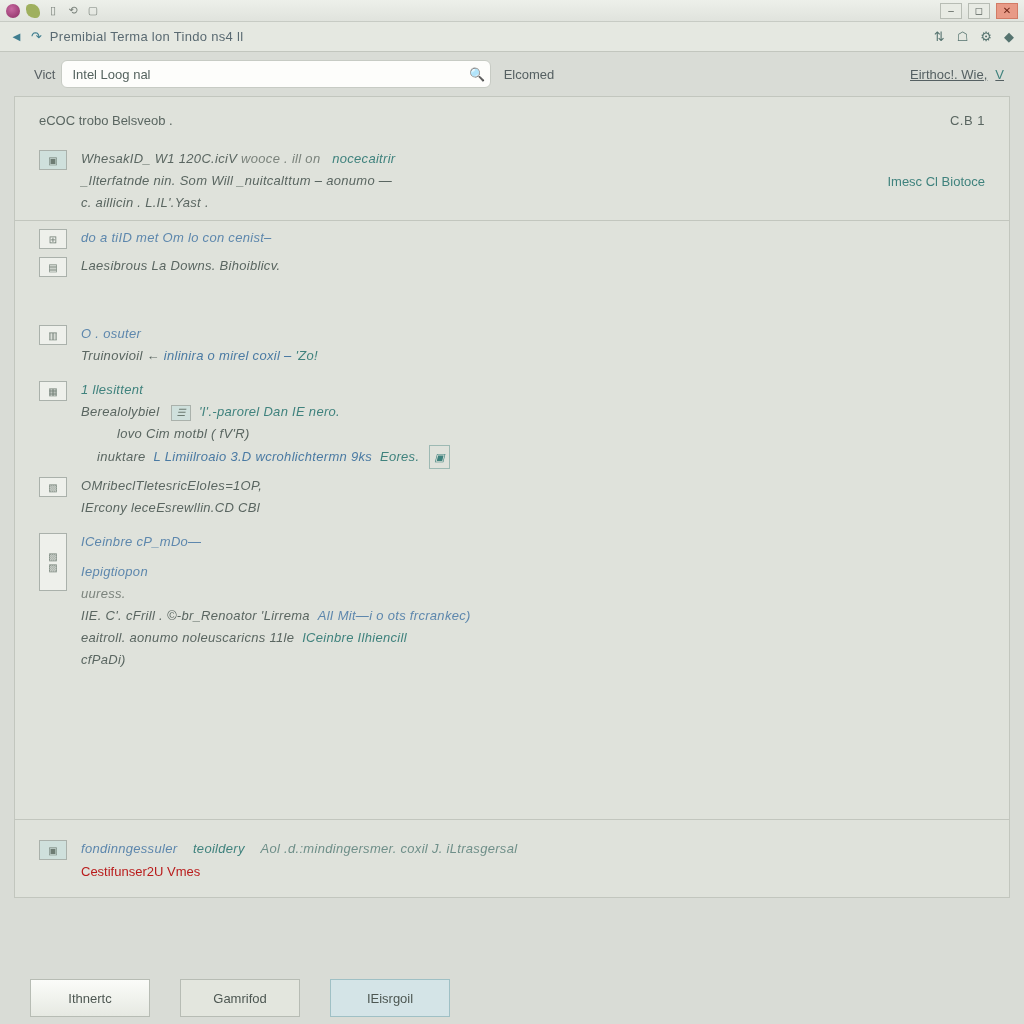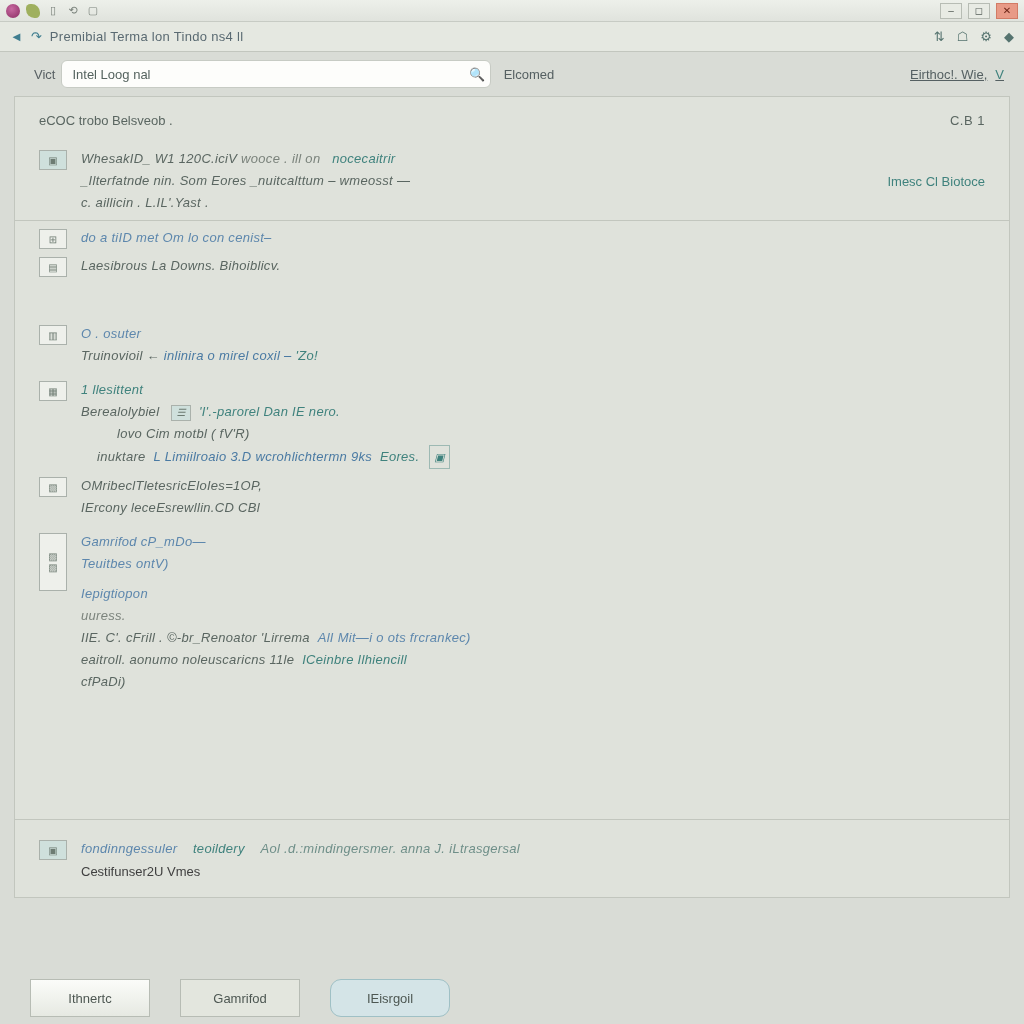--- a/index.html
+++ b/index.html
@@ -48,27 +48,27 @@
   .link{ color:#3f827d;}
   .blue{ color:#4a7aa3;}
   .blue-link{ color:#5d87ad;}
   .badge{ display:inline-block; border:1px solid #9db9b3; padding:0 4px; font-size:11px; color:#3f827d; margin-left:6px;}
 
   .spacer-block{ height:34px;}
 
   
   .related{ position:absolute; left:0; right:0; bottom:0; border-top:1px solid #c2c6be; padding:14px 24px 18px 24px;}
   .related .row{ padding:4px 0;}
-  .related .sub{ color:#404040; padding-left:42px;}
+  .related .sub{ color:#b91c1c; padding-left:42px;}
 
   
   .footer{ position:absolute; left:0; right:0; bottom:0; height:52px; display:flex; align-items:center; gap:30px; padding:0 30px;}
   .btn{ height:38px; min-width:120px; padding:0 18px; border:1px solid #b7bcb4; background:linear-gradient(#fbfcf9,#e6e9e2); color:#4d5752; font-size:13px; display:flex; align-items:center; justify-content:center; cursor:pointer;}
   .btn.flat{ background:#e3e6de;}
-  .btn.sel{ background:#d4e4e7; border-color:#9fc0c5;border-radius:11px;}
+  .btn.sel{ background:#d4e4e7; border-color:#9fc0c5;}
 
   .muted{ color:#7b837c;}
 </style>
 </head>
 <body>
 
 <div class="titlebar">
   <span class="glyph tb-circle"></span>
   <span class="glyph tb-leaf"></span>
   <span class="glyph muted">▯</span>
@@ -111,21 +111,21 @@
   </div>
 
   <div class="row">
     <div class="ico teal">▣</div>
     <div class="txt">
       <div>
         <span>WhesakID_ W1   120C.iciV</span>
         <span class="muted">wooce . ill  on</span>
         &nbsp;&nbsp;<span class="link">nocecaitrir</span>
       </div>
-      <div>_Ilterfatnde nin. Som   Eores  _nuitcalttum   – wmeosst —</div>
+      <div>_Ilterfatnde nin. Som   Will  _nuitcalttum   – aonumo —</div>
       <div>c.  aillicin .   L.IL'.Yast .</div>
     </div>
     <div class="link" style="align-self:center">Imesc Cl Biotoce</div>
   </div>
 
   <div class="divider"></div>
 
   <div class="row">
     <div class="ico">⊞</div>
     <div class="txt"><span class="blue-link">do  a tiID met  Om   lo  con   cenist–</span></div>
@@ -171,22 +171,21 @@
     <div class="ico">▧</div>
     <div class="txt">
       <div>OMribeclTletesricEloIes=1OP,</div>
       <div>IErcony leceEsrewllin.CD   CBl</div>
     </div>
   </div>
 
   <div class="row">
     <div class="ico tall">▨<br>▨</div>
     <div class="txt">
-      <div><span class="blue-link">Gamrifod   cP_mDo—</span></div>
-      <div><span class="blue-link">Teuitbes           ontV)</span></div>
+      <div><span class="blue-link">ICeinbre   cP_mDo—</span></div>
       <div style="height:8px"></div>
       <div><span class="blue-link">Iepigtiopon</span></div>
       <div class="muted">uuress.</div>
       <div>
         <span>IIE. C'.   cFrill .  ©-br_Renoator   'Lirrema</span>
         &nbsp;<span class="blue-link">AlI Mit—i o ots  frcrankec)</span>
       </div>
       <div>
         <span>eaitroll.   aonumo   noleuscaricns  11le</span>
         &nbsp;<span class="link">ICeinbre    Ilhiencill</span>
@@ -194,21 +193,21 @@
       <div>cfPaDi)</div>
     </div>
   </div>
 
   <div class="related">
     <div class="row">
       <div class="ico teal">▣</div>
       <div class="txt">
         <span class="blue-link">fondinngessuler</span>
         &nbsp;&nbsp;&nbsp;<span class="link">teoildery</span>
-        &nbsp;&nbsp;&nbsp;<span class="muted" style="color:#6f8f89">Aol .d.:mindingersmer. anna J.  iLtrasgersal</span>
+        &nbsp;&nbsp;&nbsp;<span class="muted" style="color:#6f8f89">Aol .d.:mindingersmer. coxil J.  iLtrasgersal</span>
       </div>
     </div>
     <div class="sub">Cestifunser2U Vmes</div>
   </div>
 
 </div>
 
 <div class="footer">
   <div class="btn">Ithnertc</div>
   <div class="btn flat">Gamrifod</div>

